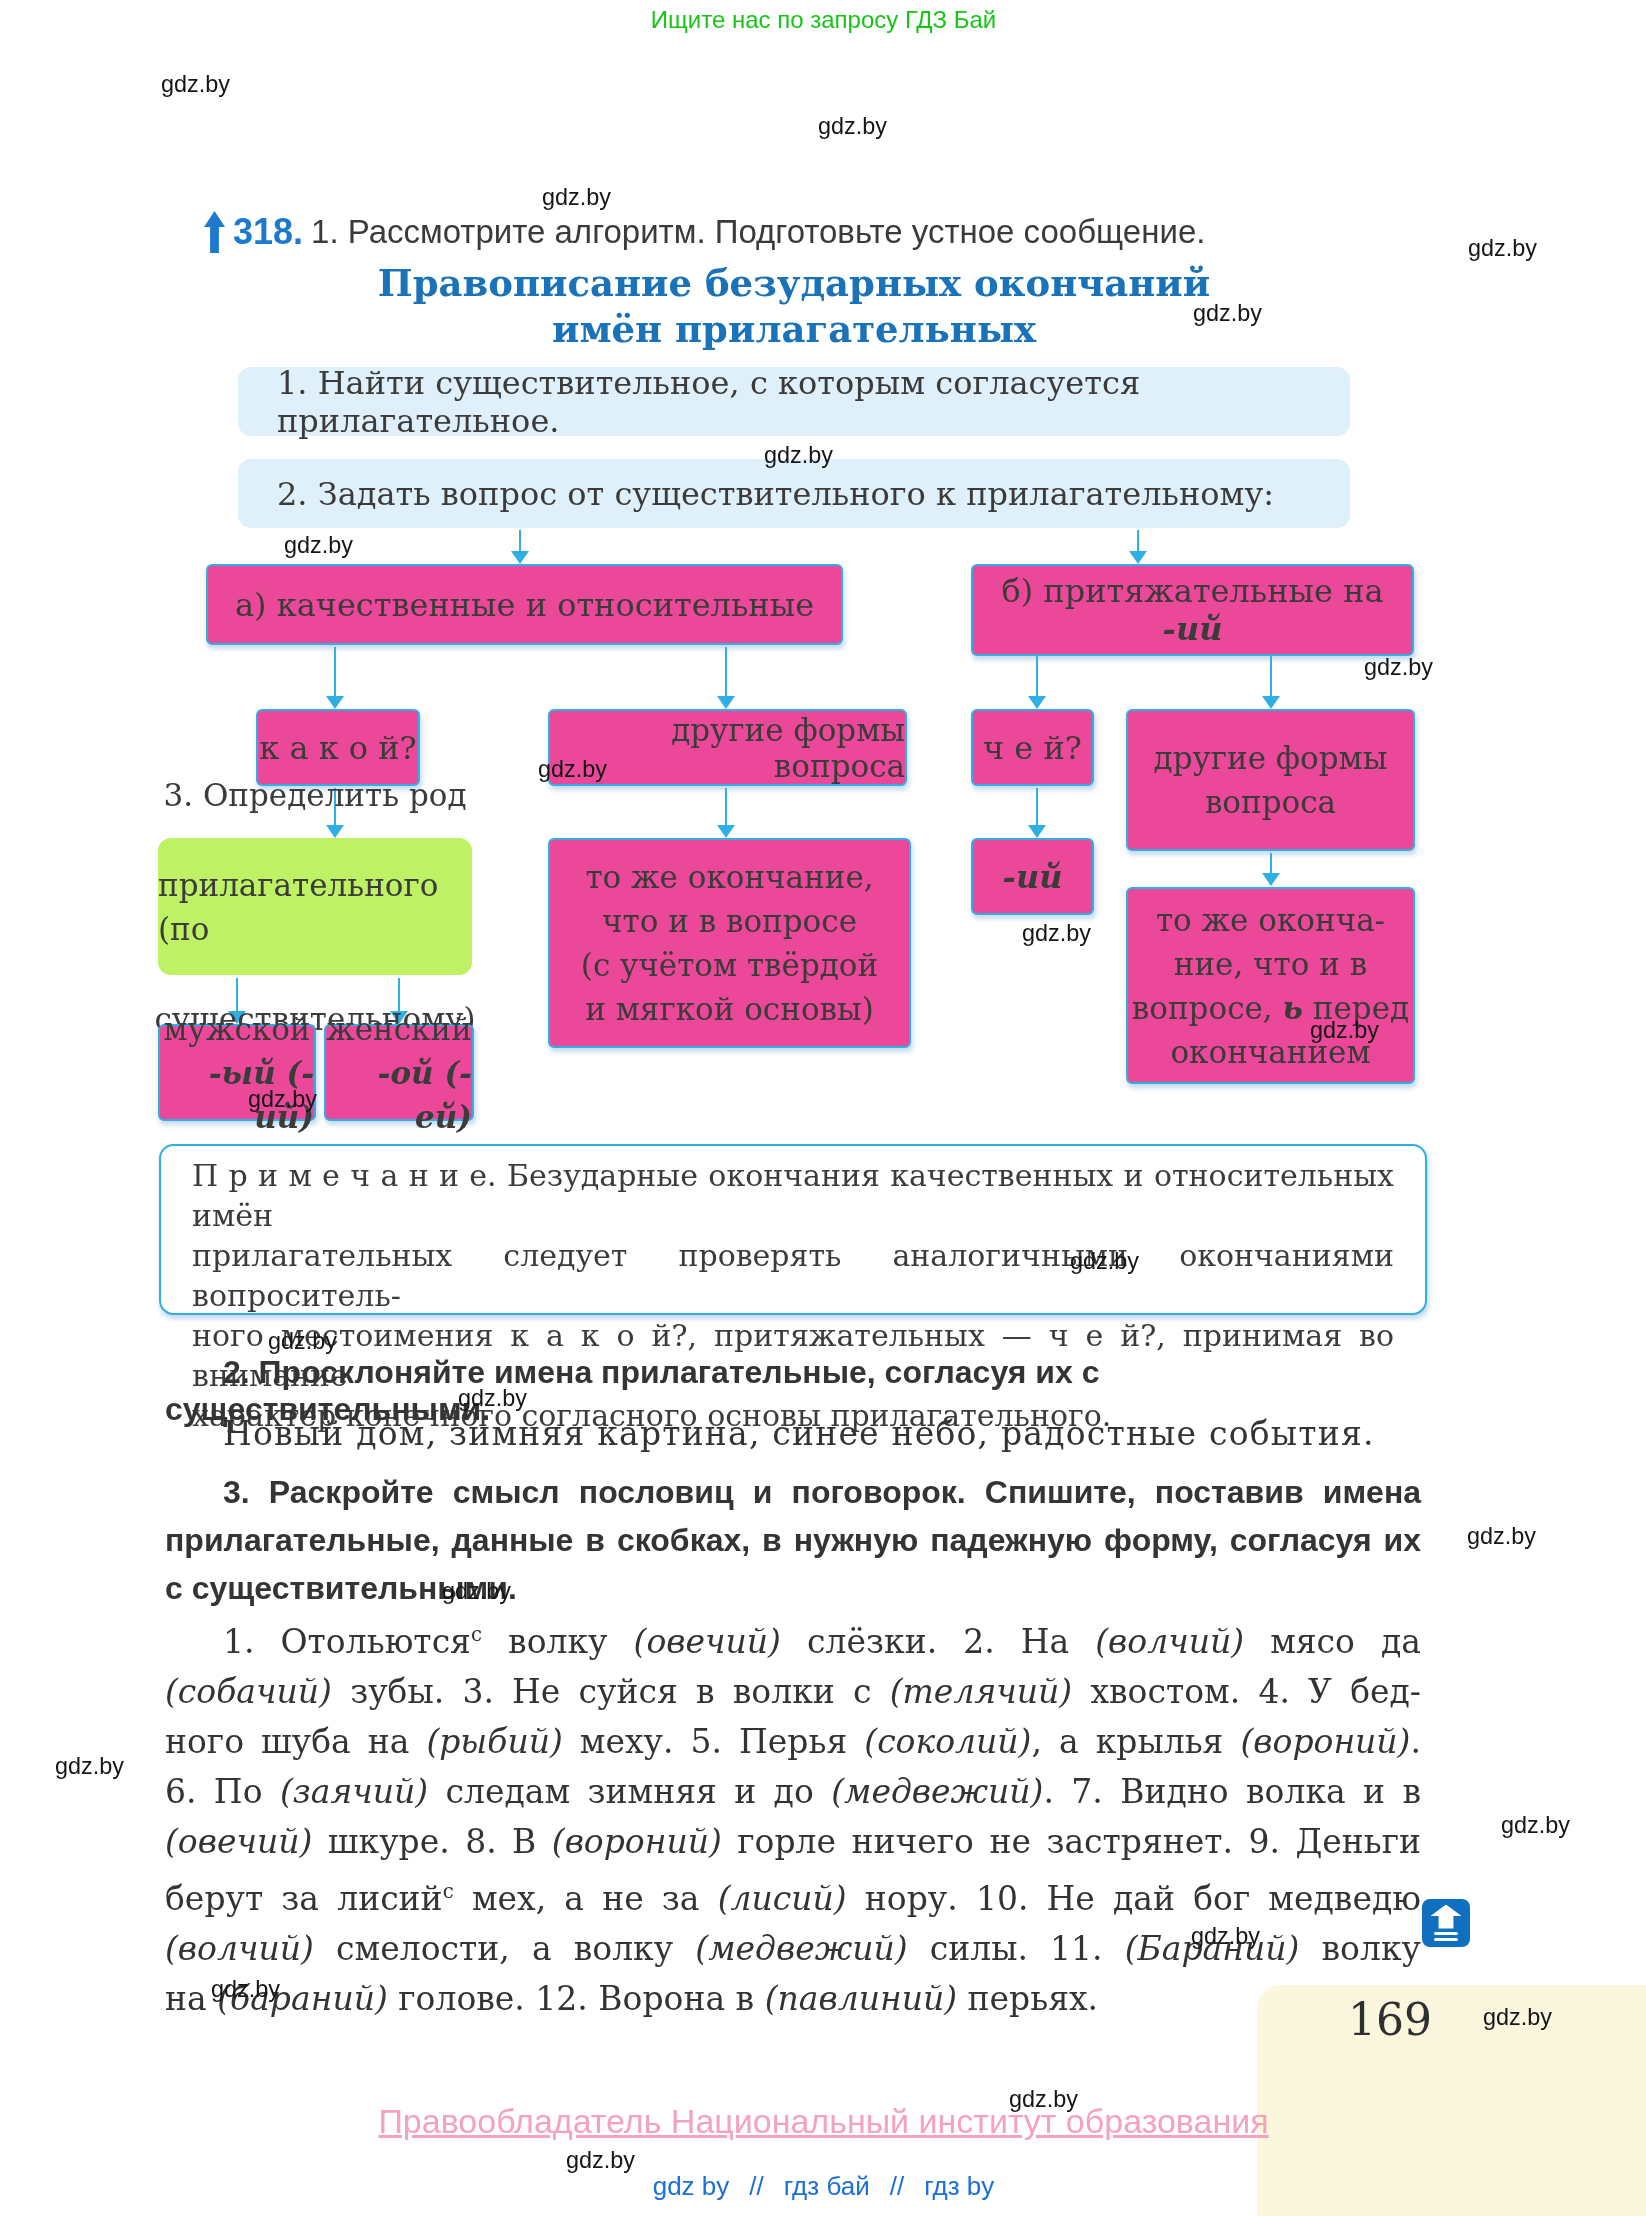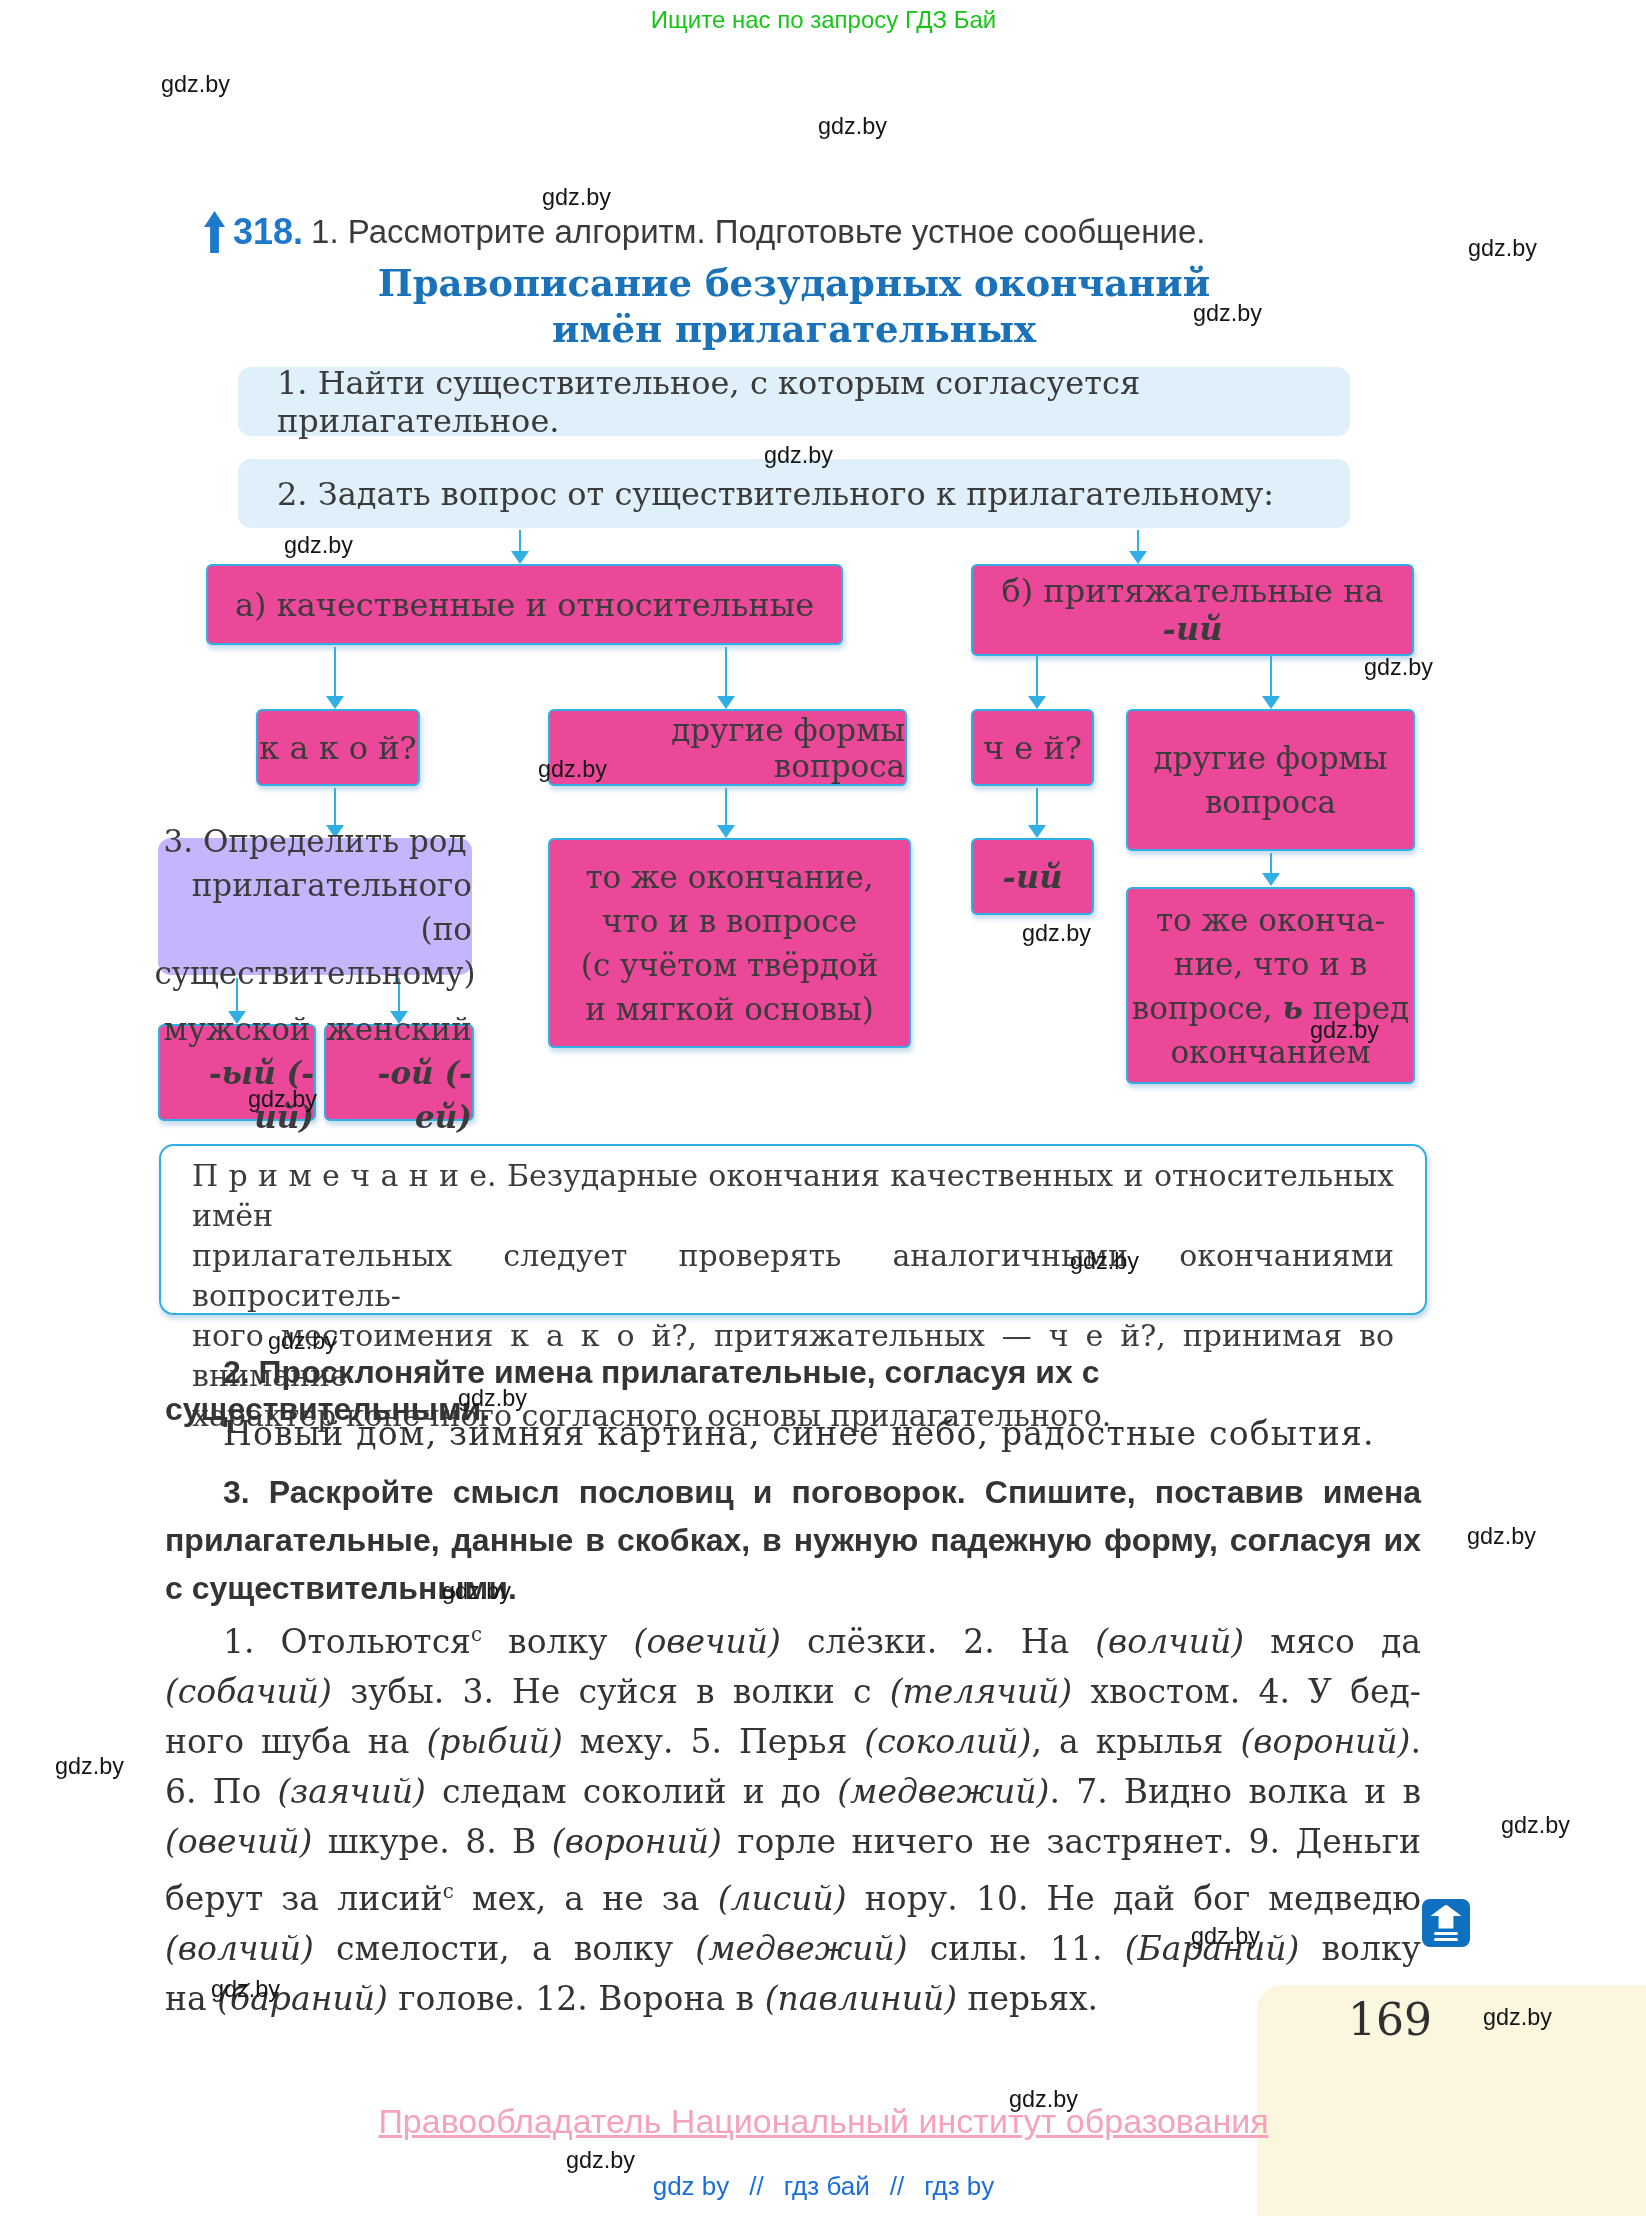--- a/index.html
+++ b/index.html
@@ -30,23 +30,23 @@
   
   .stepbox{position:absolute;background:#dff0fb;border-radius:13px;display:flex;align-items:center;
            padding-left:39px;font-size:32px;color:#3b3b3b;box-sizing:border-box;}
 
   
   .fbox{position:absolute;background:#ec4899;border:2.4px solid #30afe5;border-radius:6px;
         display:flex;flex-direction:column;align-items:center;justify-content:center;
         text-align:right;font-size:32px;color:#3b3b3b;box-sizing:border-box;
         box-shadow:1.6px 4px 4.8px rgba(110,165,205,.4);z-index:2;}
   .fbox .ln{line-height:44px;}
-  .bluefill{position:absolute;background:#c4b5fd;border-radius:13px;display:flex;flex-direction:column;
-            align-items:center;justify-content:center;text-align:right;font-size:32px;color:#3b3b3b;
-            box-sizing:border-box;z-index:2;}
+  .bluefill{position:absolute;background:#bef264;border-radius:13px;display:flex;flex-direction:column;
+            align-items:center;justify-content:center;text-align:left;font-size:32px;color:#3b3b3b;
+            box-sizing:border-box;z-index:2;gap:46px;}
   .bluefill .ln{line-height:44px;}
 
   
   .arr{position:absolute;width:2.4px;background:#30afe5;z-index:1;}
   .arr::after{content:"";position:absolute;left:50%;transform:translateX(-50%);bottom:-13px;
               width:0;height:0;border:9.7px solid transparent;border-bottom:0;border-top:13.7px solid #30afe5;}
 
   
   .notebox{position:absolute;left:159px;top:1144px;width:1268px;height:171px;background:#fff;
            border:2.4px solid #30afe5;border-radius:14.5px;box-sizing:border-box;
@@ -204,21 +204,21 @@
   <div class="sans-par" style="top:1468px">
     <div class="t3line indent fill">3. Раскройте смысл пословиц и поговорок. Спишите, поставив имена</div>
     <div class="t3line fill">прилагательные, данные в скобках, в нужную падежную форму, согласуя их</div>
     <div class="t3line">с существительными.</div>
   </div>
 
   <div class="serif-par" style="top:1610px">
     <div class="pline indent just"><span>1. Отольются</span><span class="seg-sup">с</span><span> волку </span><span class="seg-i">(овечий)</span><span> слёзки. 2. На </span><span class="seg-i">(волчий)</span><span> мясо да</span></div>
     <div class="pline just"><span class="seg-i">(собачий)</span><span> зубы. 3. Не суйся в волки с </span><span class="seg-i">(телячий)</span><span> хвостом. 4. У бед-</span></div>
     <div class="pline just"><span>ного шуба на </span><span class="seg-i">(рыбий)</span><span> меху. 5. Перья </span><span class="seg-i">(соколий)</span><span>, а крылья </span><span class="seg-i">(вороний)</span><span>.</span></div>
-    <div class="pline just"><span>6. По </span><span class="seg-i">(заячий)</span><span> следам соколий и до </span><span class="seg-i">(медвежий)</span><span>. 7. Видно волка и в</span></div>
+    <div class="pline just"><span>6. По </span><span class="seg-i">(заячий)</span><span> следам зимняя и до </span><span class="seg-i">(медвежий)</span><span>. 7. Видно волка и в</span></div>
     <div class="pline just"><span class="seg-i">(овечий)</span><span> шкуре. 8. В </span><span class="seg-i">(вороний)</span><span> горле ничего не застрянет. 9. Деньги</span></div>
     <div class="pline just"><span>берут за лисий</span><span class="seg-sup">с</span><span> мех, а не за </span><span class="seg-i">(лисий)</span><span> нору. 10. Не дай бог медведю</span></div>
     <div class="pline just"><span class="seg-i">(волчий)</span><span> смелости, а волку </span><span class="seg-i">(медвежий)</span><span> силы. 11. </span><span class="seg-i">(Бараний)</span><span> волку</span></div>
     <div class="pline"><span>на </span><span class="seg-i">(бараний)</span><span> голове. 12. Ворона в </span><span class="seg-i">(павлиний)</span><span> перьях.</span></div>
   </div>
 
   <div class="top-btn">
     <div class="tb-arrow"></div>
     <div class="tb-bar"></div>
     <div class="tb-bar"></div>

